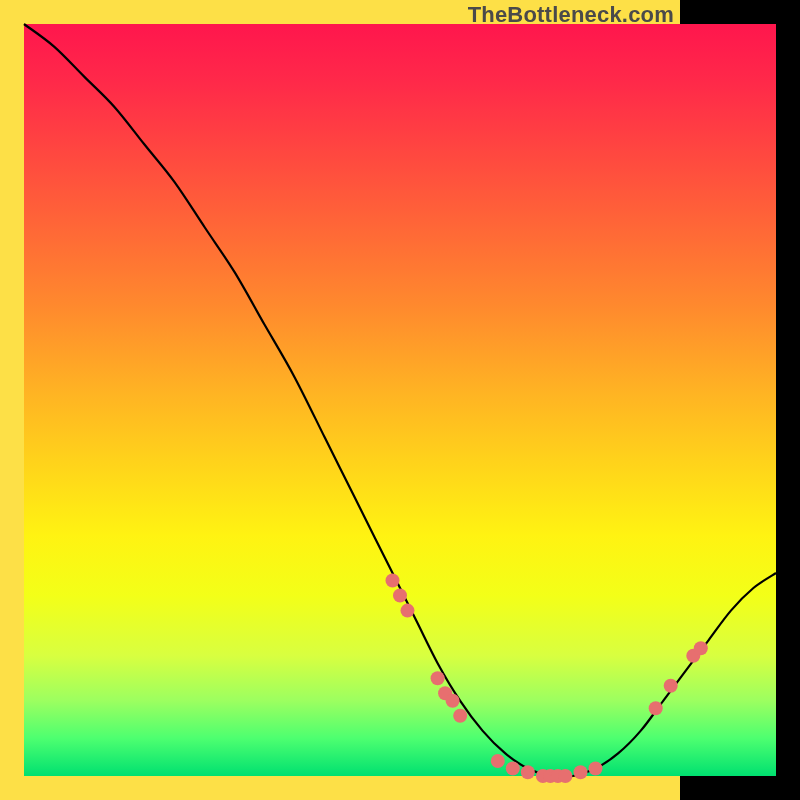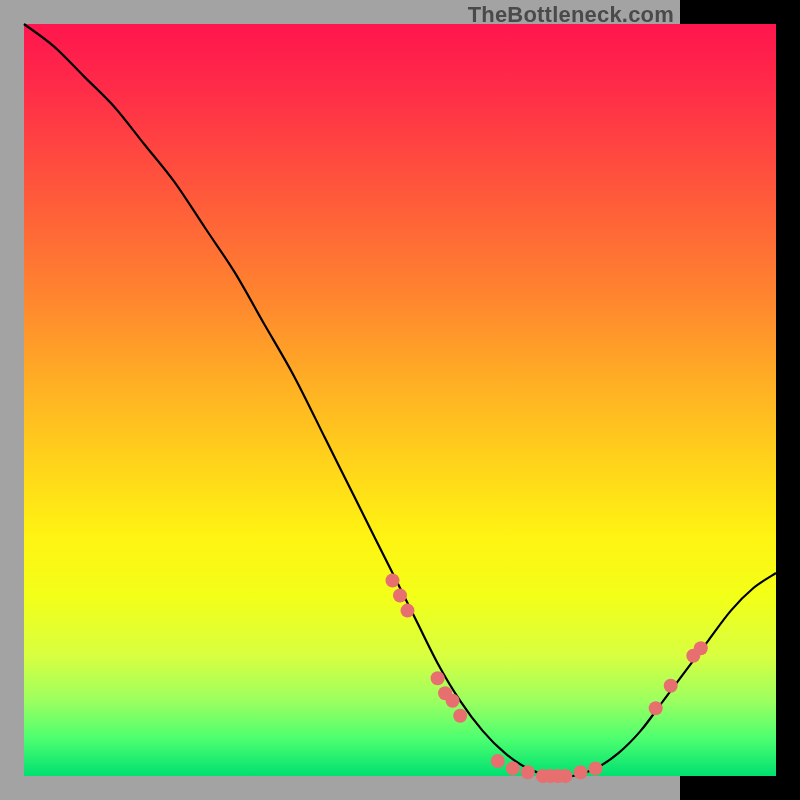--- a/index.html
+++ b/index.html
@@ -8,21 +8,21 @@
     width: 800px;
     height: 800px;
     background: #000;
     overflow: hidden;
     font-family: Arial, Helvetica, sans-serif;
   }
   .frame {
     position: relative;
     width: 680px;
     height: 800px;
-    background: #a3a3a3;
+    background: #fde047;
     text-align: center;
   }
   .plot {
     position: absolute;
     left: 24px;
     top: 24px;
     width: 752px;
     height: 752px;
     
     background: linear-gradient(to bottom,

